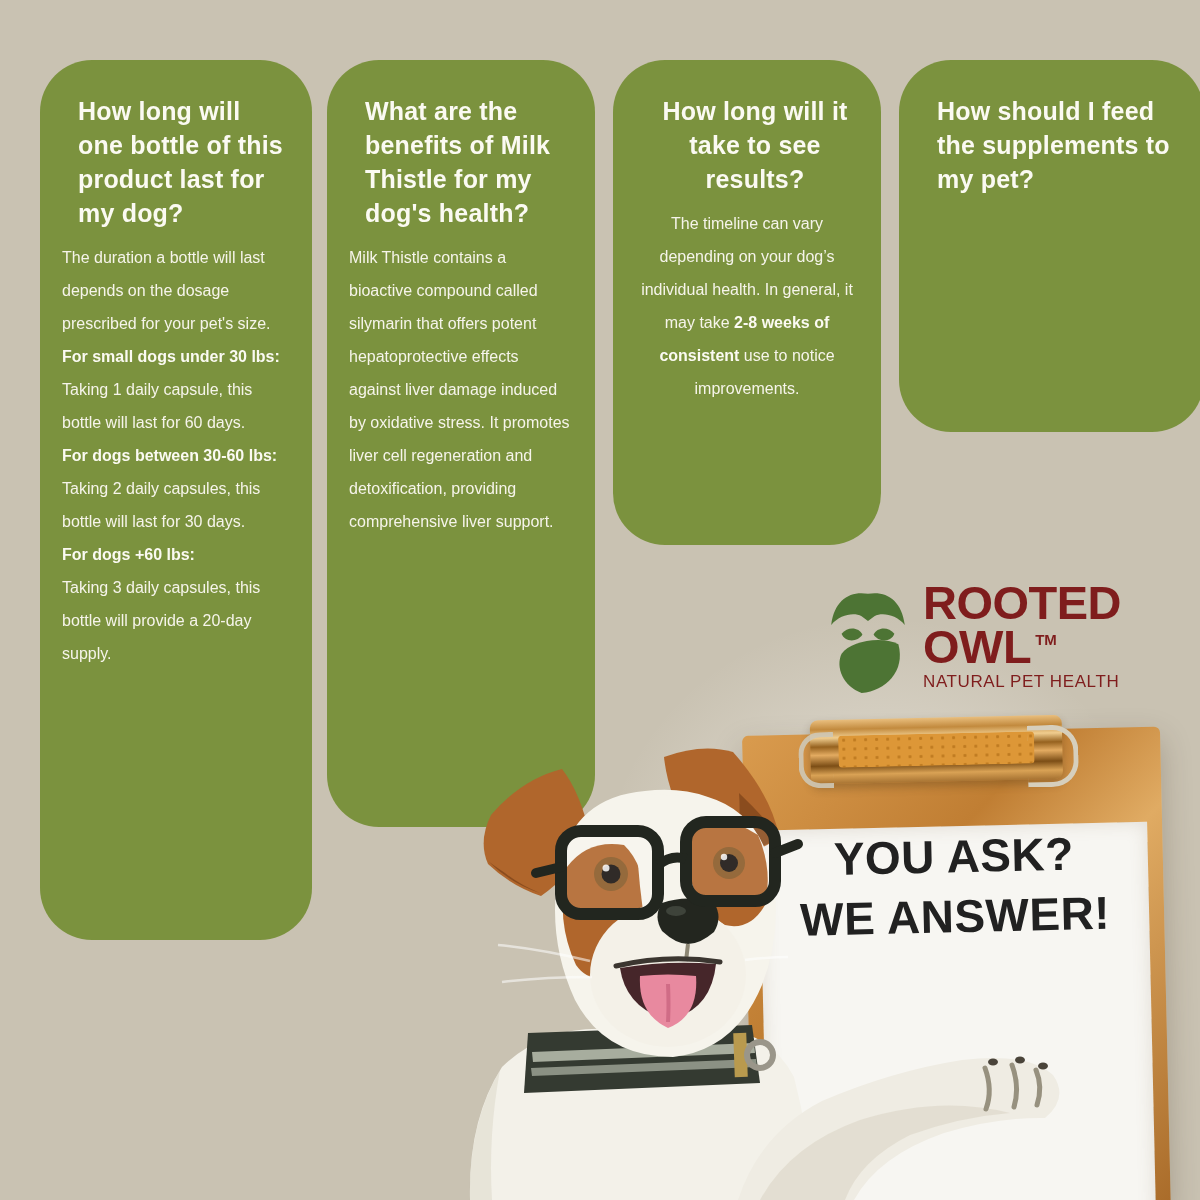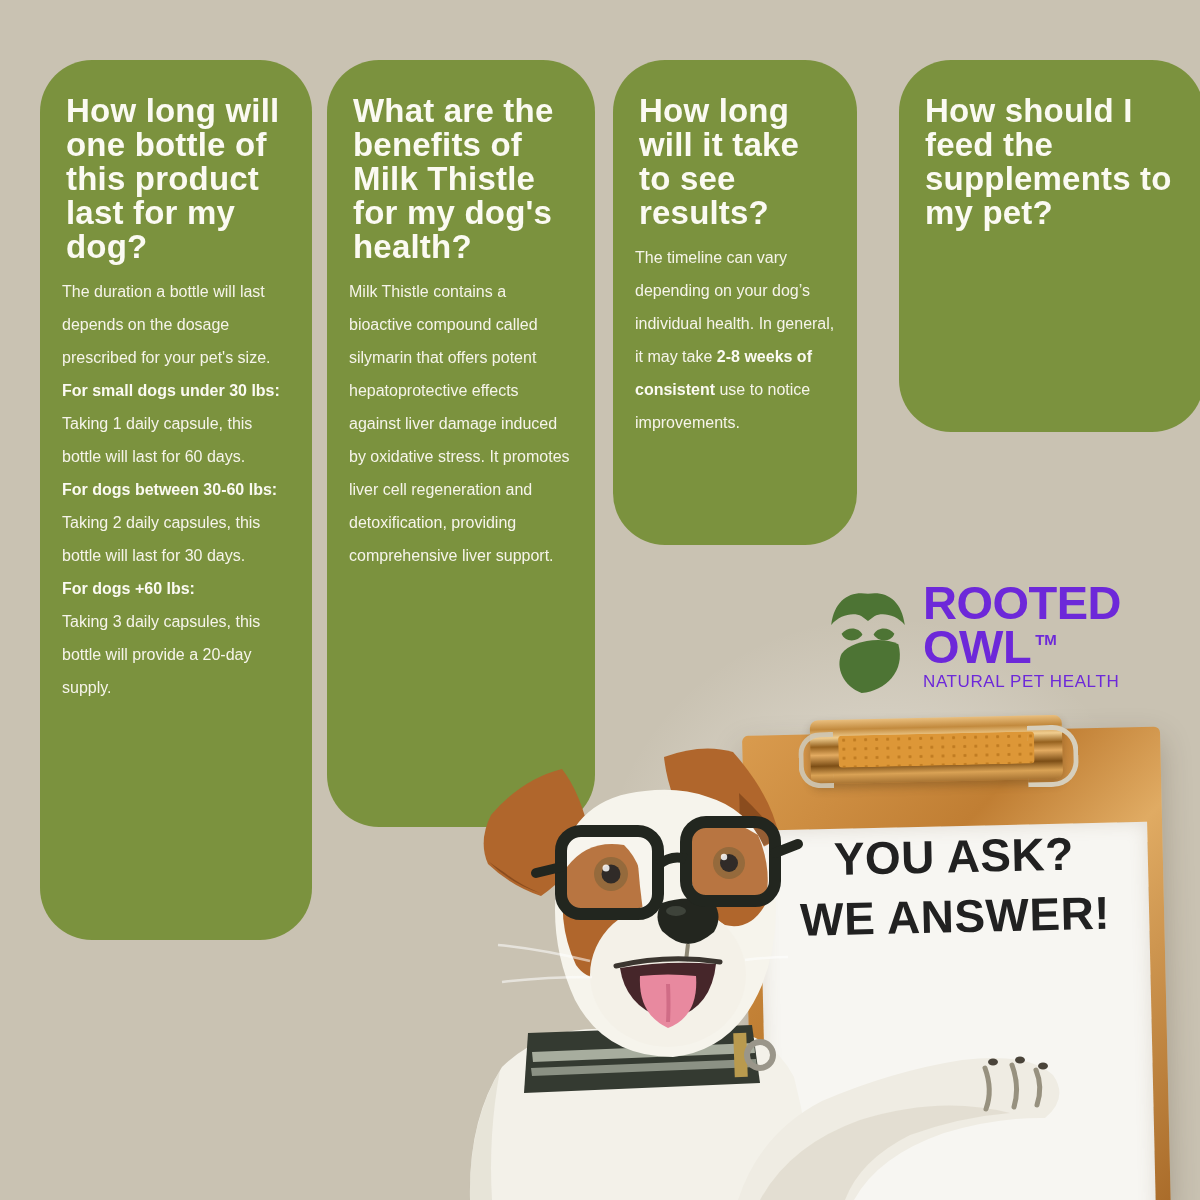--- a/index.html
+++ b/index.html
@@ -14,30 +14,30 @@
   }
   
   .card{
     position:absolute;top:60px;z-index:2;
     background:#7b923e;border-radius:52px;
     padding:34px 22px 0 22px;box-sizing:border-box;
     color:#f6f4ea;
   }
   .card-1{left:40px;width:272px;height:880px;}
   .card-2{left:327px;width:268px;height:767px;}
-  .card-3{left:613px;width:244px;height:485px;}
+  .card-3{left:613px;width:268px;height:485px;text-align:center;}
   .card-4{left:899px;width:305px;height:372px;}
   .question{
-    font-size:33px;line-height:34px;font-weight:bold;letter-spacing:.2px;
-    margin:0 0 11px 4px;color:#fbfaf2;
+    font-size:25px;line-height:34px;font-weight:bold;letter-spacing:.2px;
+    margin:0 0 11px 16px;color:#fbfaf2;
   }
   .answer{font-size:16px;line-height:33px;font-weight:400;}
   .answer .b{font-weight:bold;color:#fbfaf2;}
   
-  .brand{position:absolute;left:828px;top:584px;z-index:2;display:flex;align-items:flex-start;gap:15px;color:#6d28d9;}
+  .brand{position:absolute;left:828px;top:584px;z-index:2;display:flex;align-items:flex-start;gap:15px;color:#7f1d1d;}
   .brand svg{display:block;margin-top:4px;}
   .brand-name{font-size:47px;font-weight:bold;line-height:37px;letter-spacing:-.5px;}
   .brand-tm{font-size:15px;font-weight:bold;vertical-align:18px;letter-spacing:0;margin-left:4px;}
   .brand-tagline{font-size:17px;font-weight:normal;letter-spacing:.6px;margin-top:7px;}
   
   .clipboard{
     position:absolute;left:742px;top:736px;width:418px;height:480px;z-index:3;
     transform:rotate(-1.3deg);transform-origin:0 0;
     background:linear-gradient(135deg,#d99b4e 0%,#c07e33 35%,#e0ab63 55%,#a96b29 100%);
     border-radius:6px;padding:15px;box-sizing:border-box;

